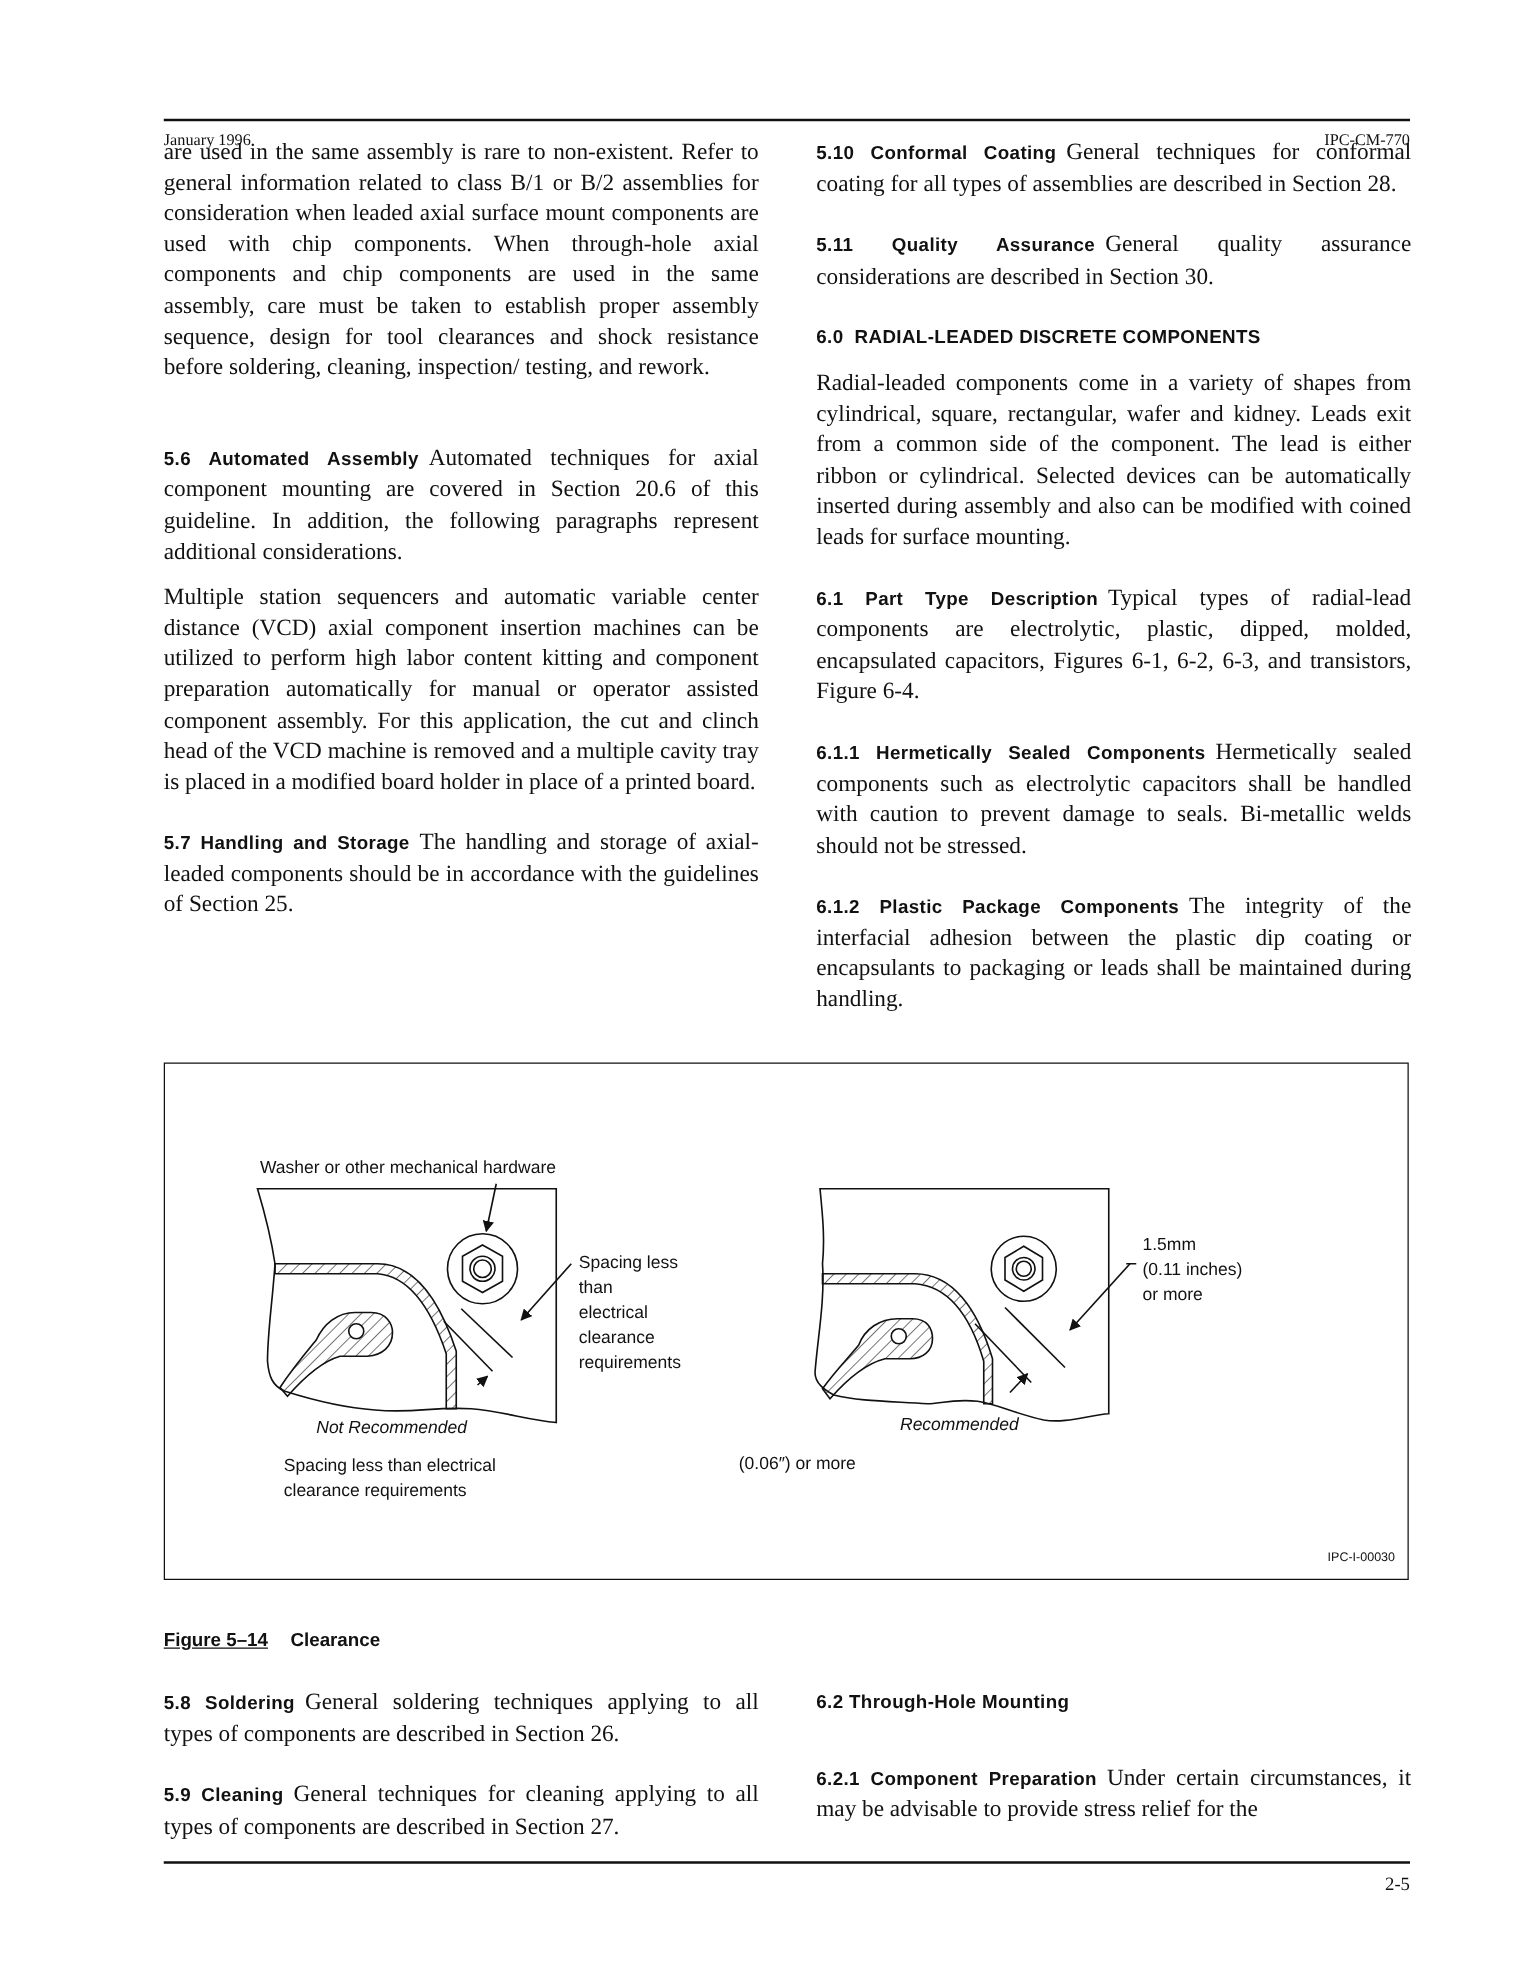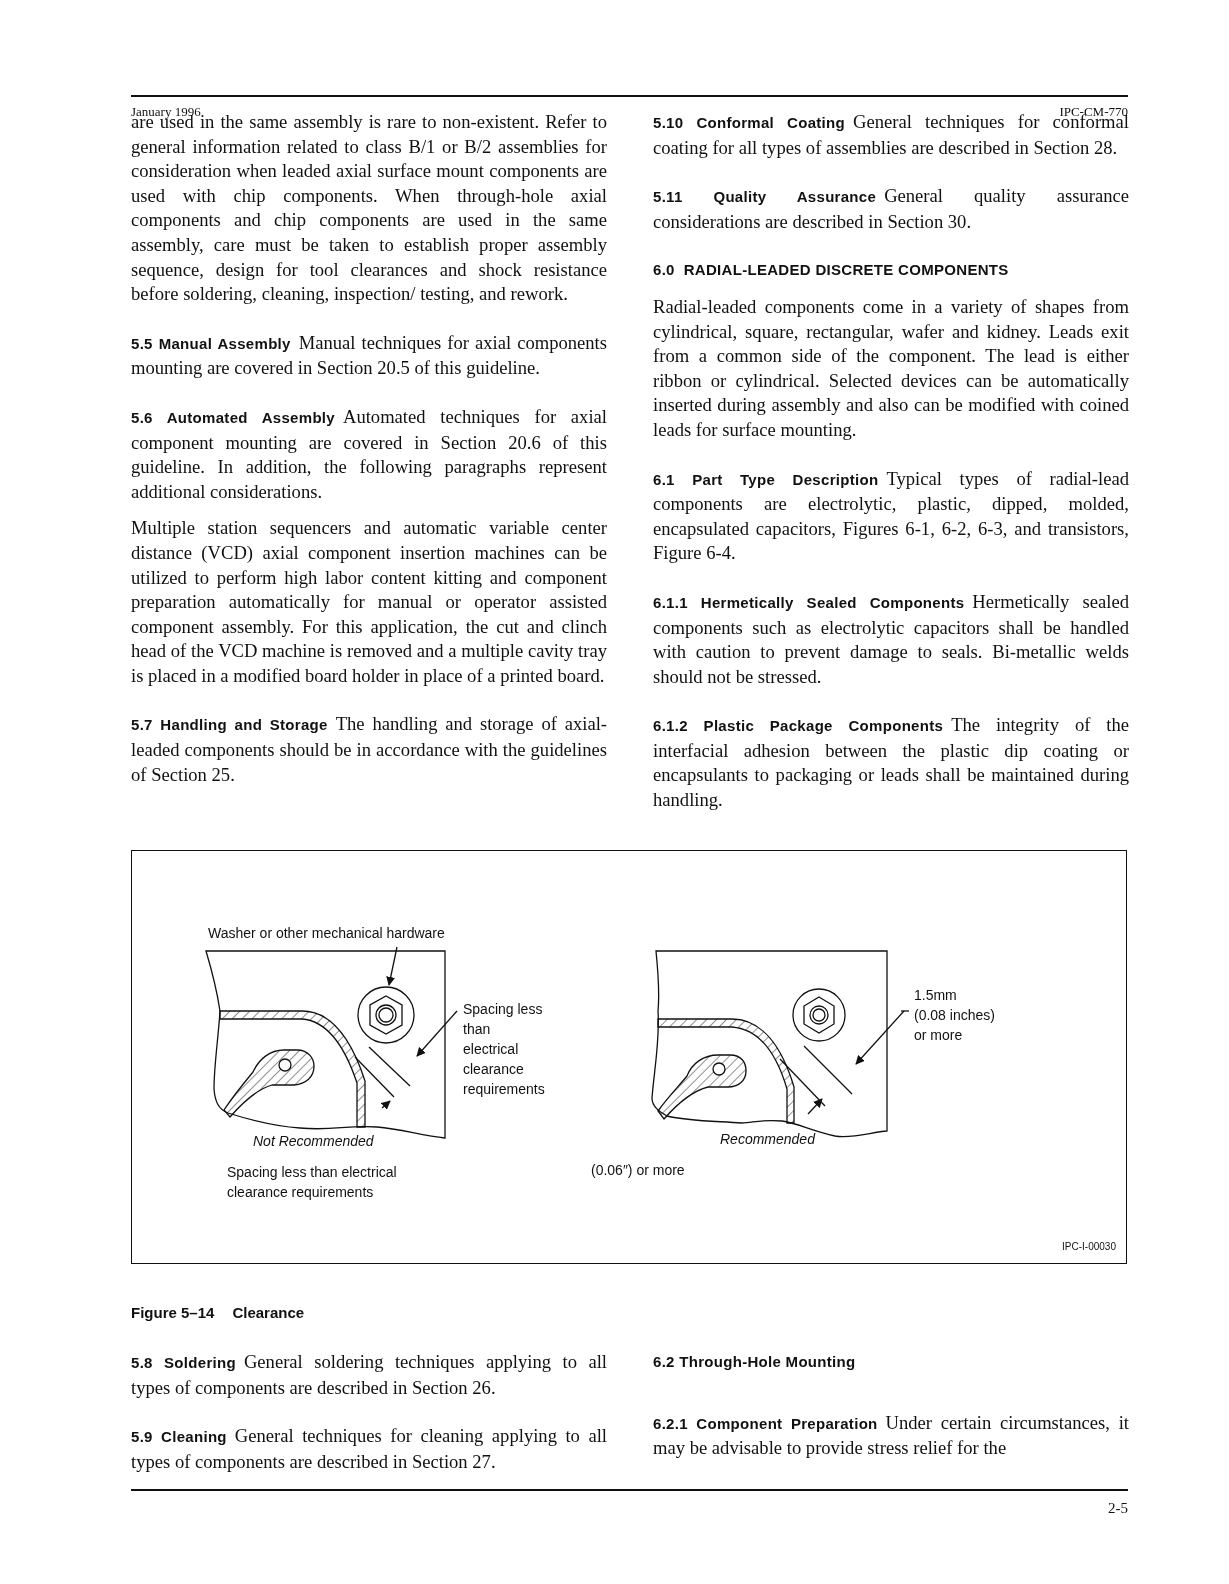--- a/index.html
+++ b/index.html
@@ -25,40 +25,37 @@
   .gap-l { height: 24px; }
   .gap-m { height: 12px; }
 
   .figure-box { position: absolute; left: 131px; top: 850px; width: 996px; height: 414px; border: 1.5px solid #111; box-sizing: border-box; }
   .figure-box svg { position: absolute; left: 0; top: 0; }
   .fig-text { position: absolute; font-family: "Liberation Sans", "DejaVu Sans", sans-serif; font-size: 14px; line-height: 20px; color: #111; }
   .fig-italic { font-style: italic; }
   .fig-id { font-size: 10px; }
 
   .fig-caption { position: absolute; left: 131px; top: 1304px; font-family: "Liberation Sans", "DejaVu Sans", sans-serif; font-weight: bold; font-size: 15px; }
-  .fig-caption .num { margin-right: 18px; }
+  .fig-caption .num { margin-right: 18px; text-decoration: underline; }
 
   .rule-bot { position: absolute; top: 1489px; left: 131px; width: 997px; height: 2px; background: #111; }
   .folio { position: absolute; top: 1500px; right: 101px; font-size: 15px; }
 </style>
 </head>
 <body>
 
 <div class="running-head sans">
   <span class="left">January 1996</span>
   <span class="right">IPC-CM-770</span>
 </div>
 <div class="rule-top"></div>
 
 <div class="col col-left-top serif">
   <p>are used in the same assembly is rare to non-existent. Refer to general information related to class B/1 or B/2 assemblies for consideration when leaded axial surface mount components are used with chip components. When through-hole axial components and chip components are used in the same assembly, care must be taken to establish proper assembly sequence, design for tool clearances and shock resistance before soldering, cleaning, inspection/ testing, and rework.</p>
   <div class="gap-l"></div>
-  <p>
-    <span class="h-run">5.5 Manual Assembly</span><span>Manual techniques for axial components mounting are covered in Section 20.5 of this guideline.</span>
-  </p>
   <div class="gap-l"></div>
   <p>
     <span class="h-run">5.6 Automated Assembly</span><span>Automated techniques for axial component mounting are covered in Section 20.6 of this guideline. In addition, the following paragraphs represent additional considerations.</span>
   </p>
   <div class="gap-m"></div>
   <p>
     <span>Multiple station sequencers and automatic variable center distance (VCD) axial component insertion machines can be utilized to perform high labor content kitting and component preparation automatically for manual or operator assisted component assembly. For this application, the cut and clinch head of the VCD machine is removed and a multiple cavity tray is placed in a modified board holder in place of a printed board.</span>
   </p>
   <div class="gap-l"></div>
   <p>
@@ -146,21 +143,21 @@
   <div class="fig-text" style="left:331px; top:148px;">
     <div>Spacing less</div>
     <div>than</div>
     <div>electrical</div>
     <div>clearance</div>
     <div>requirements</div>
   </div>
 
   <div class="fig-text" style="left:782px; top:134px;">
     <div>1.5mm</div>
-    <div>(0.08 inches)</div>
+    <div>(0.11 inches)</div>
     <div>or more</div>
   </div>
 
   <div class="fig-text fig-italic" style="left:121px; top:280px;">Not Recommended</div>
   <div class="fig-text fig-italic" style="left:588px; top:278px;">Recommended</div>
 
   <div class="fig-text" style="left:95px; top:311px;">
     <div>Spacing less than electrical</div>
     <div>clearance requirements</div>
   </div>

